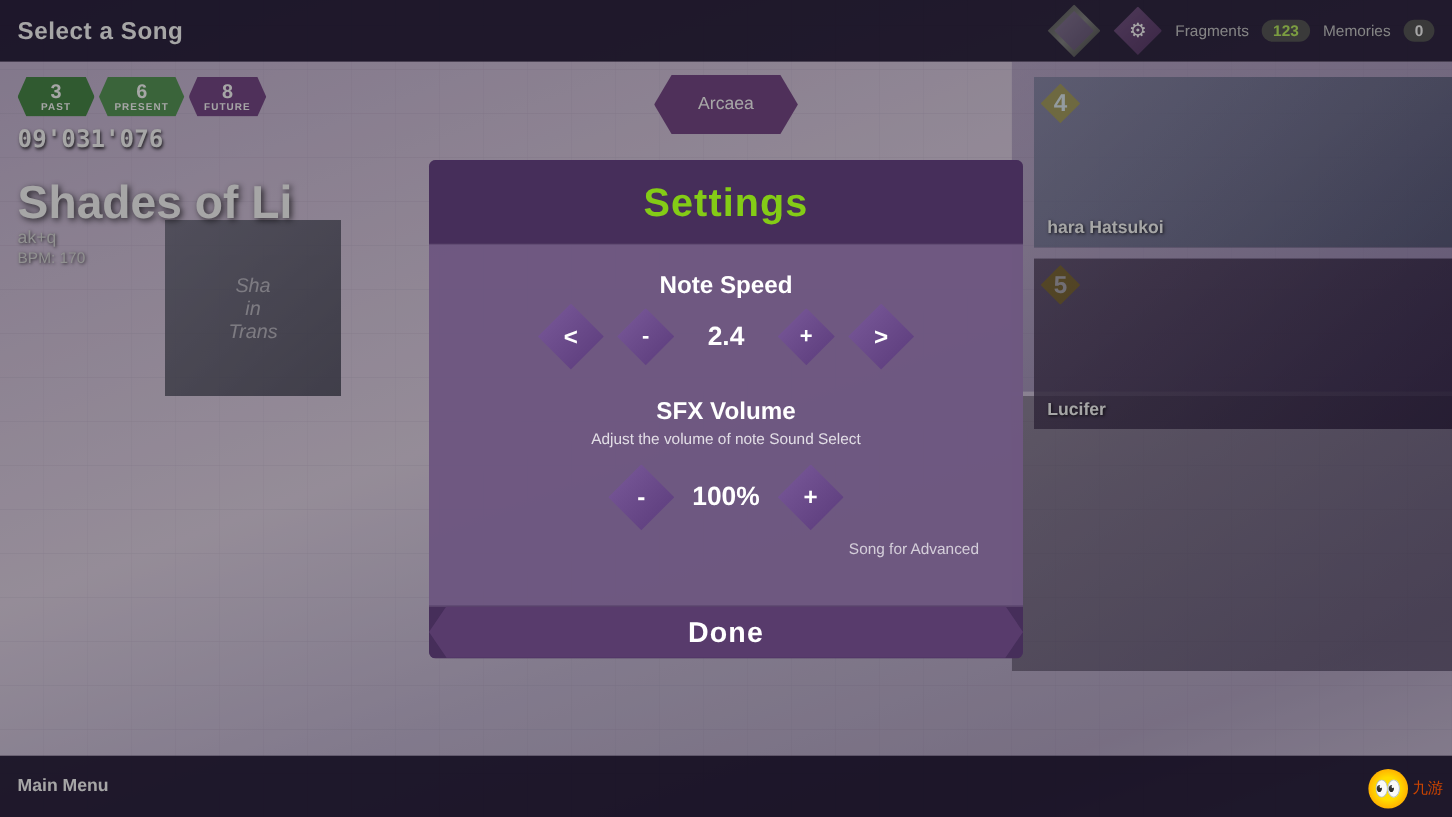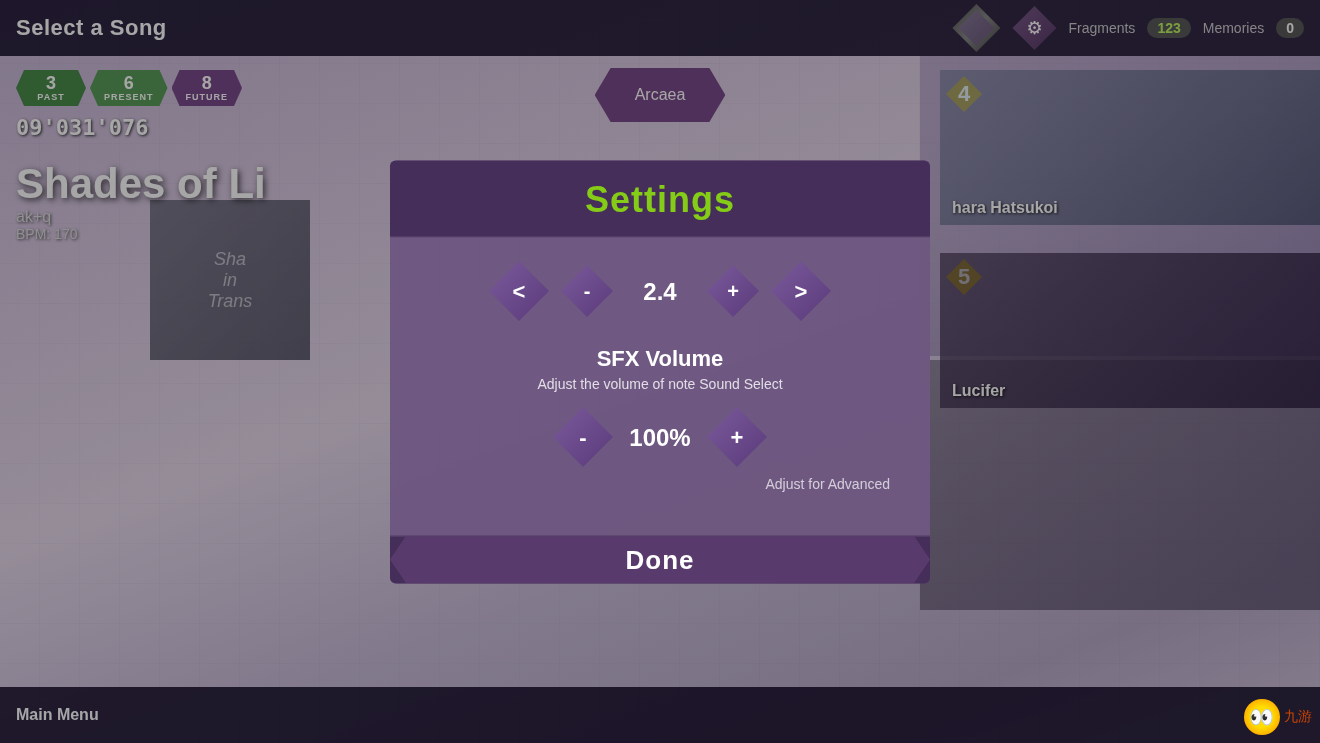--- a/index.html
+++ b/index.html
@@ -235,21 +235,21 @@
       position: absolute;
       top: 70px;
       right: 0;
       width: 380px;
       z-index: 5;
     }
 
     .song-item {
       position: relative;
       height: 160px;
-      margin-bottom: 20px;
+      margin-bottom: 2px;
       background: linear-gradient(135deg, rgba(100,80,120,0.6), rgba(60,40,80,0.7));
       overflow: hidden;
       display: flex;
       align-items: flex-end;
       padding: 8px 12px;
     }
 
     .song-item-name {
       color: white;
       font-size: 16px;
@@ -534,20 +534,21 @@
 <div class="modal-container">
   <div class="modal">
 
     <div class="modal-header">
       <span class="modal-title">Settings</span>
     </div>
 
     <div class="modal-body">
 
       <div class="setting-section">
+        <div class="setting-label">Note Speed</div>
         <div class="control-row">
           <div class="diamond-btn large">
             <span>&lt;</span>
           </div>
           <div class="diamond-btn">
             <span>-</span>
           </div>
           <div class="value-display">2.4</div>
           <div class="diamond-btn">
             <span>+</span>
@@ -563,21 +564,21 @@
         <div class="setting-desc">Adjust the volume of note Sound Select</div>
         <div class="control-row">
           <div class="diamond-btn large">
             <span>-</span>
           </div>
           <div class="value-display">100%</div>
           <div class="diamond-btn large">
             <span>+</span>
           </div>
         </div>
-        <div class="swipe-hint">Adjust for Advanced</div>
+        <div class="swipe-hint">Song for Advanced</div>
       </div>
 
     </div>
 
     <div class="modal-footer">
       <button class="done-btn">Done</button>
     </div>
   </div>
 </div>
 

